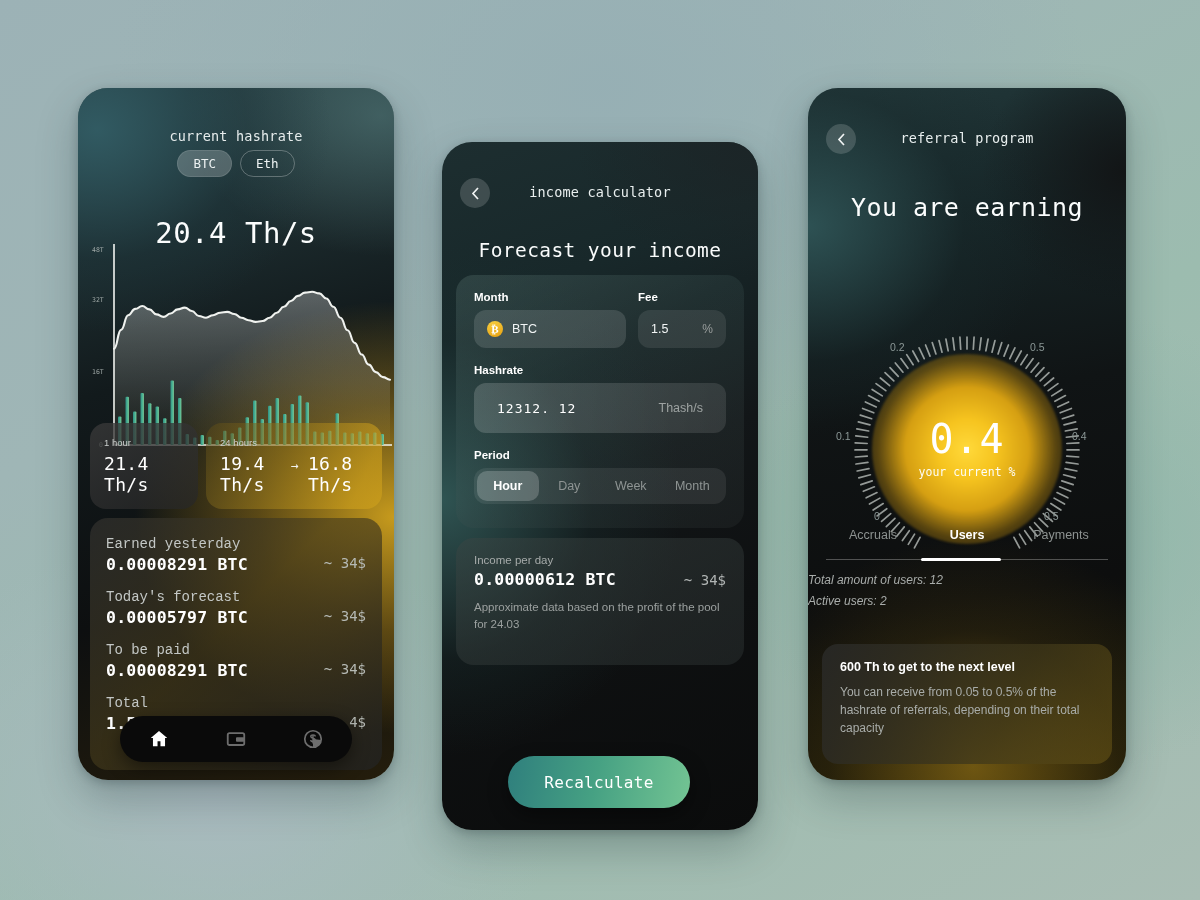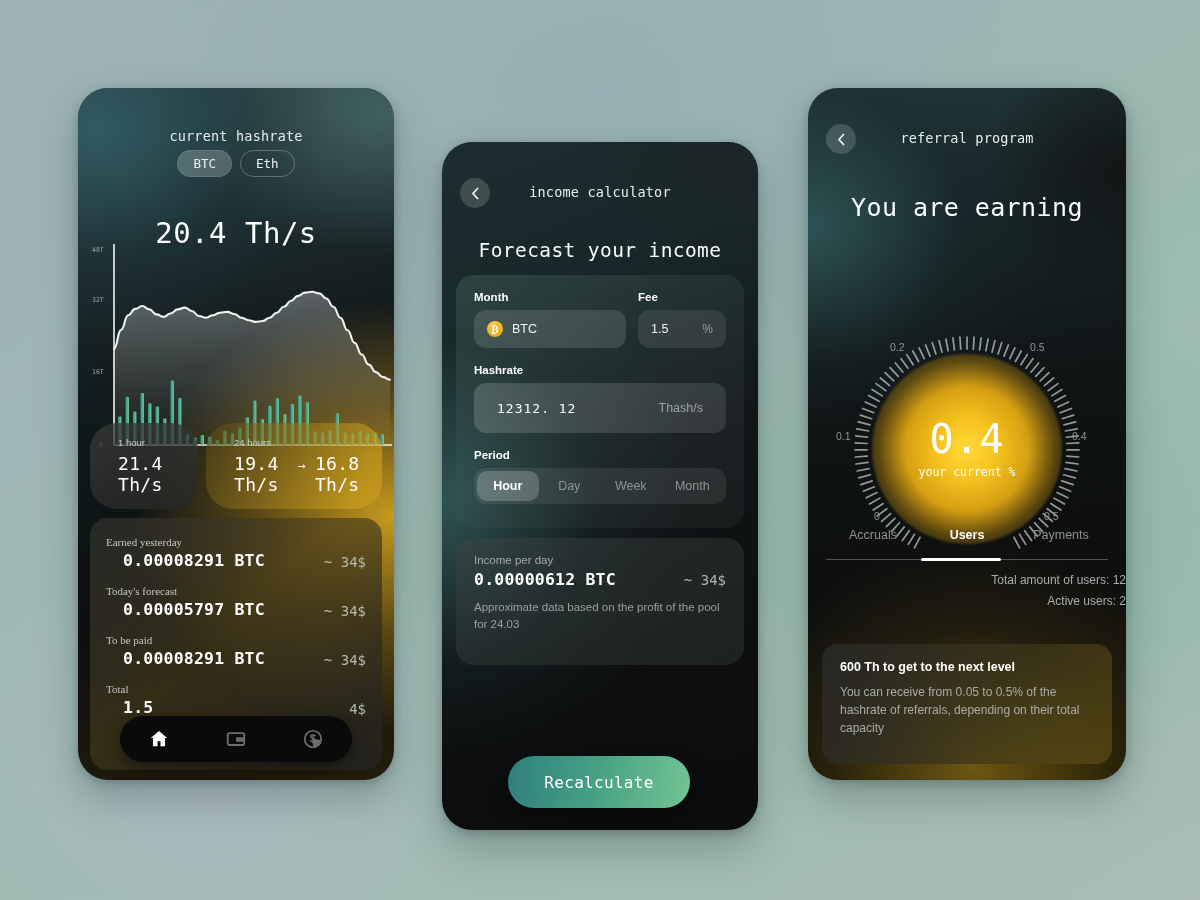--- a/index.html
+++ b/index.html
@@ -57,44 +57,44 @@
   }
 
   .chart-wrap { position: absolute; left: 14px; top: 150px; width: 300px; height: 265px; }
   .chart-wrap svg { display: block; }
   .ylab { font-size: 6.5px; fill: #9fa8a6; font-family: "DejaVu Sans Mono", monospace; }
 
   .p1-cards {
     position: absolute; left: 12px; right: 12px; top: 335px;
     display: flex; gap: 8px;
   }
-  .mini-card { border-radius: 27px; padding: 14px 12px 14px 28px; }
+  .mini-card { border-radius: 16px; padding: 14px 12px 14px 14px; }
   .mini-card.a {
     width: 108px;
     background: linear-gradient(150deg, rgba(58,58,58,0.78), rgba(38,38,38,0.70));
   }
   .mini-card.b {
     flex: 1;
     background: linear-gradient(115deg, rgba(86,72,26,0.55), rgba(206,160,28,0.62) 85%);
   }
   .mc-label { font-size: 9.5px; color: #c9cdcb; margin-bottom: 5px;
     font-family: "Liberation Sans", sans-serif; }
   .mc-val { font-size: 18px; color: #ffffff; letter-spacing: 0.3px; }
   .mc-row { display: flex; align-items: baseline; gap: 9px; }
   .mc-arrow { font-size: 13px; color: #f2f2ee; }
 
   .earn-card {
     position: absolute; left: 12px; right: 12px; top: 430px; bottom: 10px;
     border-radius: 18px; padding: 18px 16px 0 16px;
     background: linear-gradient(135deg, rgba(46,46,44,0.80) 0%, rgba(70,60,28,0.62) 45%, rgba(34,34,32,0.85) 100%);
   }
   .earn-row { margin-bottom: 15px; }
-  .er-label { font-size: 11px; color: #c3c7c5; margin-bottom: 3px;
-    font-family: Liberation Serif, serif; }
-  .er-line { display: flex; align-items: flex-end; justify-content: space-between; margin-left: 17px; }
+  .er-label { font-size: 14px; color: #c3c7c5; margin-bottom: 3px;
+    font-family: Liberation Mono, monospace; }
+  .er-line { display: flex; align-items: flex-start; justify-content: space-between; }
   .er-val { font-size: 16.5px; color: #ffffff; letter-spacing: 0.2px; font-weight: bold; }
   .er-usd { font-size: 14px; color: #b5b9b4; }
 
   .navbar {
     position: absolute; left: 42px; bottom: 18px; width: 232px; height: 46px;
     border-radius: 23px; background: #0a0a0a;
     display: flex; align-items: center; justify-content: space-around;
     box-shadow: 0 6px 18px rgba(0,0,0,0.45);
   }
   .nav-ico { width: 22px; height: 22px; display: block; }
@@ -211,21 +211,21 @@
 
   .tabs {
     position: absolute; left: 18px; right: 18px; top: 440px; display: flex;
   }
   .tab { flex: 1; text-align: center; font-size: 12.5px; color: #8d9291; padding-bottom: 9px;
     font-family: "Liberation Sans", sans-serif; }
   .tab.active { color: #ffffff; font-weight: bold; }
   .tab-rule { position: absolute; left: 18px; right: 18px; top: 471px; height: 1px;
     background: rgba(255,255,255,0.28); }
   .tab-underline { position: absolute; top: 470px; height: 2.5px; background: #ffffff; border-radius: 2px; }
-  .p3-stats { position: absolute; left: 0; right: 0; top: 482px; text-align: right; }
+  .p3-stats { position: absolute; left: 0; right: 0; top: 482px; text-align: left; font-style: italic; }
   .p3-stat { font-size: 12px; color: #a9adab; line-height: 1.75;
     font-family: "Liberation Sans", sans-serif; }
 
   .level-card {
     position: absolute; left: 14px; right: 14px; bottom: 16px; height: 120px;
     border-radius: 16px; padding: 16px 18px;
     background: linear-gradient(115deg, rgba(40,40,38,0.92) 0%, rgba(62,55,26,0.72) 62%, rgba(108,88,22,0.55) 100%);
   }
   .lc-title { font-size: 12.5px; color: #ffffff; font-weight: bold; margin-bottom: 9px;
     font-family: "Liberation Sans", sans-serif; }

